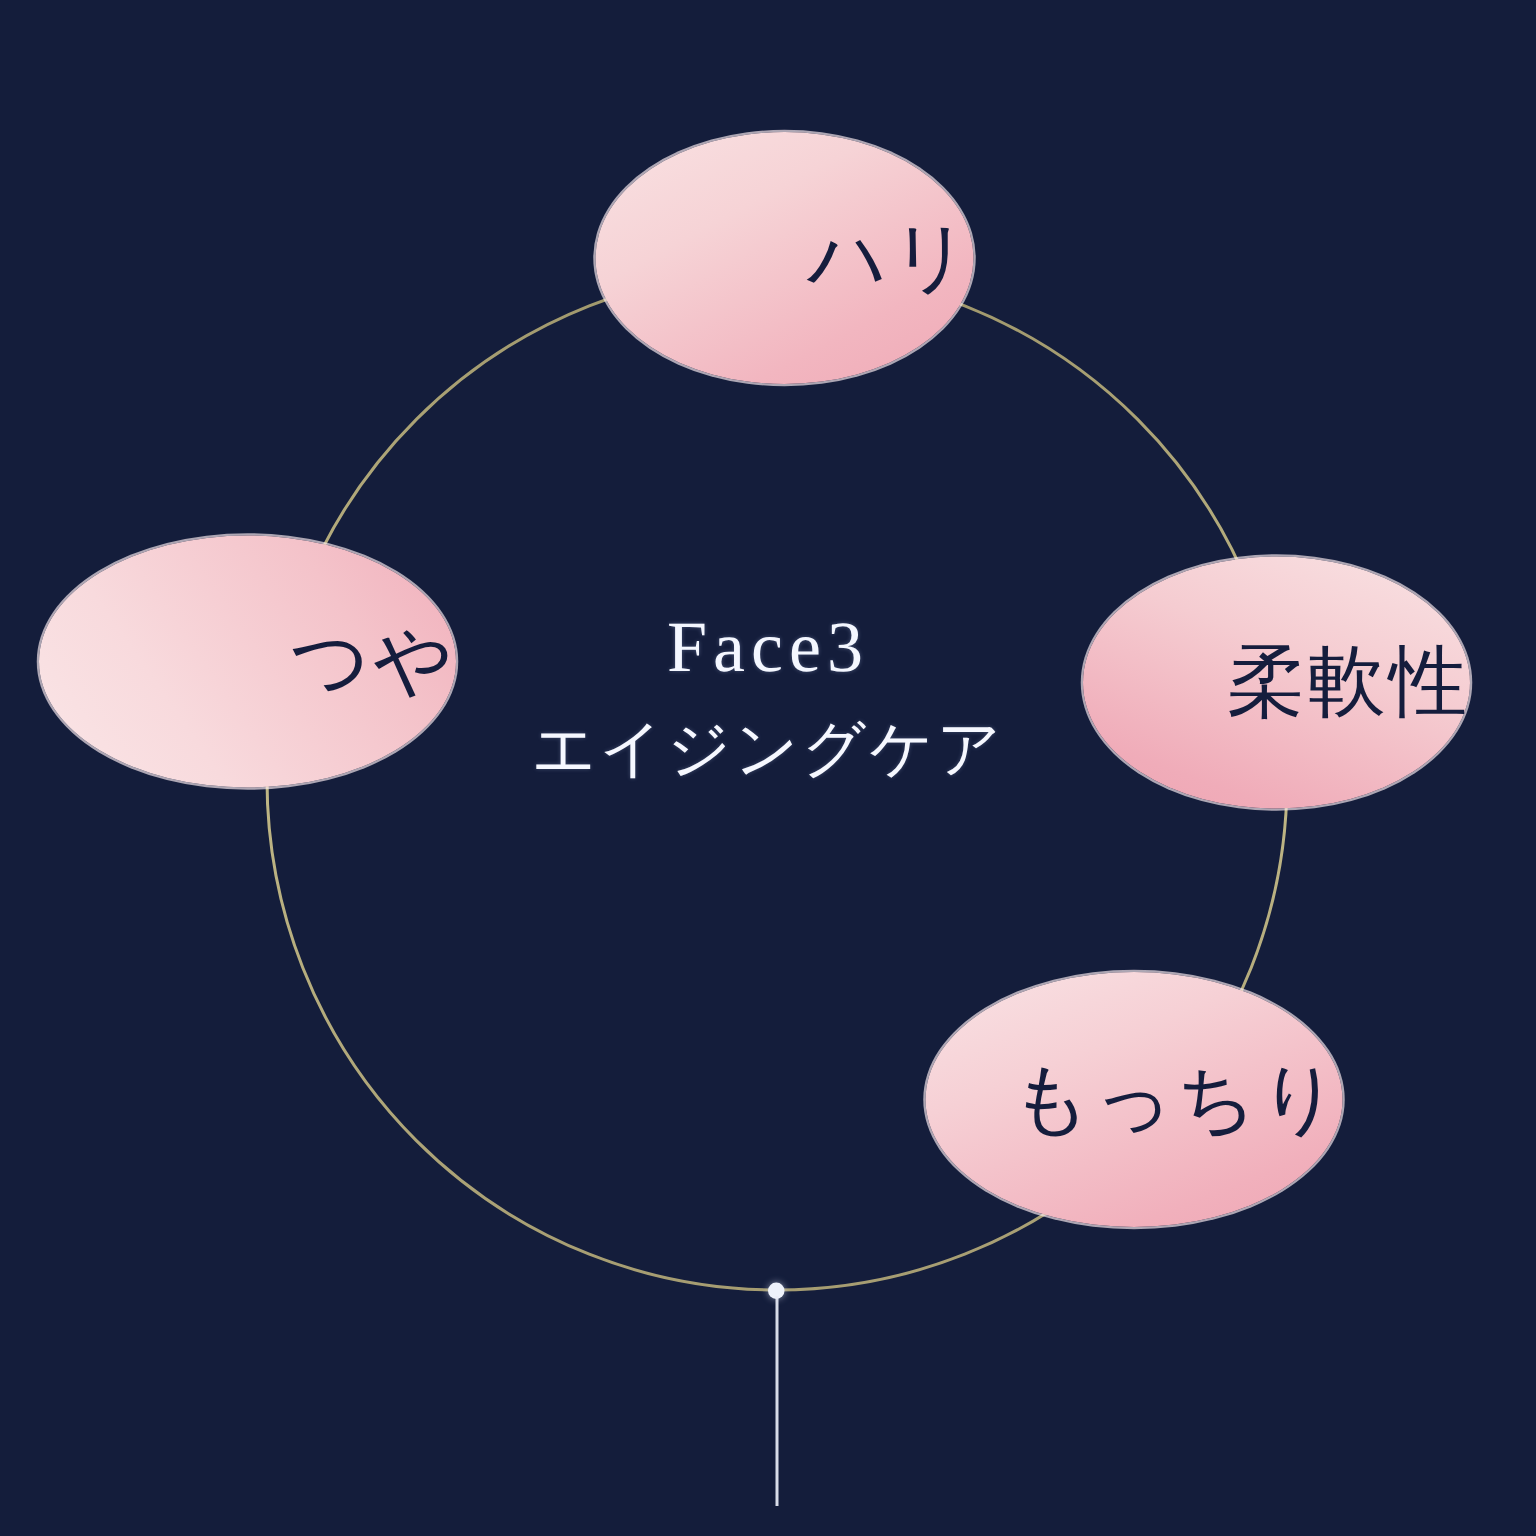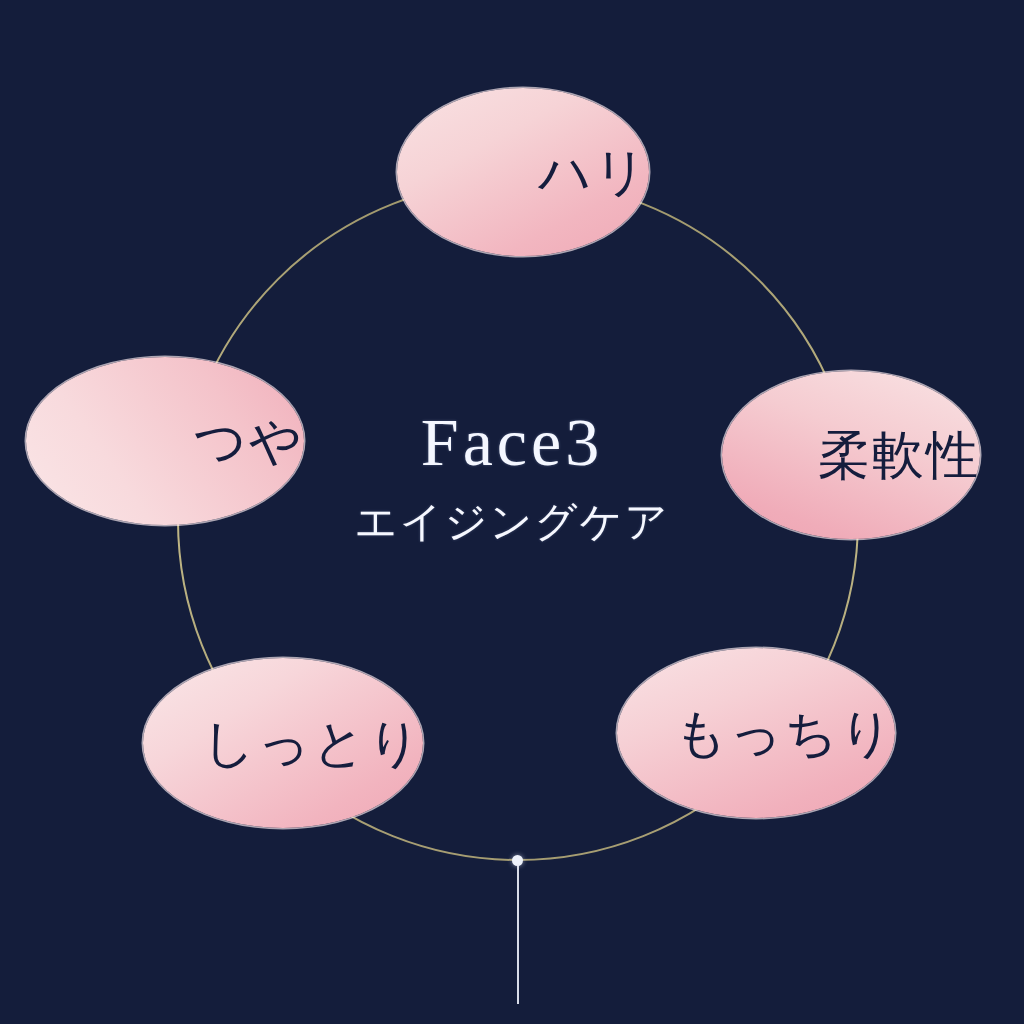--- a/index.html
+++ b/index.html
@@ -31,30 +31,30 @@
     position: absolute;
     left: 50%;
     top: 408px;
     transform: translateX(-50%);
     width: 560px;
     text-align: center;
     pointer-events: none;
   }
   .brand {
     font-family: "Liberation Serif", "DejaVu Serif", serif;
-    font-size: 68px;
+    font-size: 48px;
     line-height: 1.0;
     color: #f4f7ff;
     letter-spacing: 4px;
     font-weight: 400;
     text-shadow: 0 0 3px rgba(200,215,255,0.30);
   }
   .subtitle {
     margin-top: 18px;
-    font-family: Liberation Sans, sans-serif;
+    font-family: Liberation Mono, monospace;
     font-size: 42px;
     line-height: 1.34;
     color: #f6f8ff;
     letter-spacing: 2px;
     font-weight: 400;
     text-shadow: 0 0 3px rgba(200,215,255,0.25);
   }
   .subtitle .line2 { display: block; }
 
   
@@ -146,23 +146,20 @@
   </div>
 
   <div class="petal" id="petal-right">
     <span class="petal-label">柔軟性</span>
   </div>
 
   <div class="petal" id="petal-left">
     <span class="petal-label">つや</span>
   </div>
 
-  <div class="petal" id="petal-bottom-left">
-    <span class="petal-label">しっとり</span>
-  </div>
 
   <div class="petal" id="petal-bottom-right">
     <span class="petal-label">もっちり</span>
   </div>
 
   <div id="stem-node"></div>
   <div id="stem"></div>
 
 </div>
 

